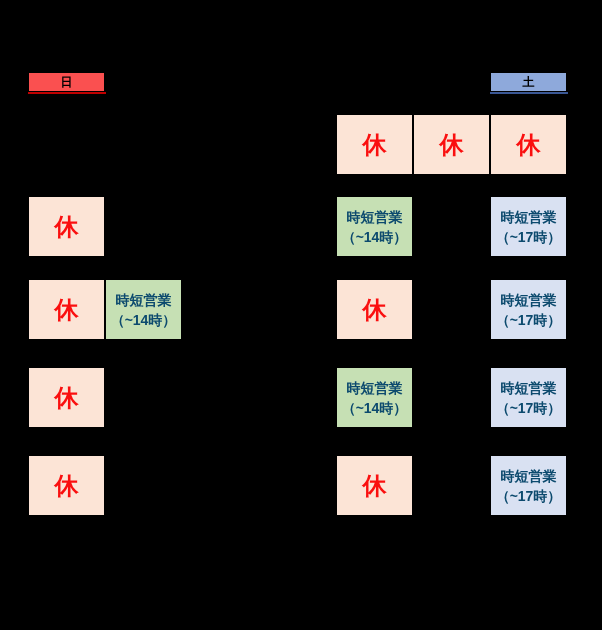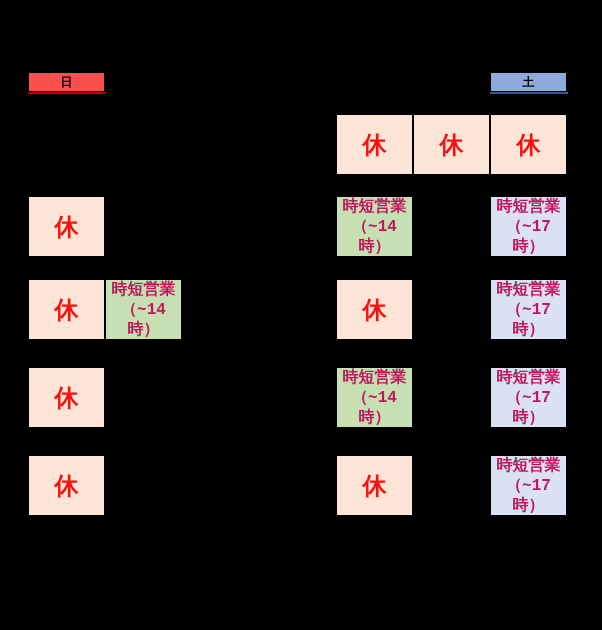--- a/index.html
+++ b/index.html
@@ -29,21 +29,21 @@
     display:flex;flex-direction:column;align-items:center;justify-content:center;
     text-align:center;
   }
   .cell.closed{
     background:#FCE4D6;color:#FA0F0F;
     font-weight:bold;font-size:24px;line-height:24px;
   }
   .cell.short14{background:#C6E0B4;}
   .cell.short17{background:#D9E1F2;}
   .cell.short14,.cell.short17{
-    color:#be185d;font-weight:bold;font-size:16px;line-height:20px;font-family:Liberation Mono, monospace;
+    color:#0c4a6e;font-weight:bold;font-size:14px;line-height:20px;
   }
 </style>
 </head>
 <body>
 
 <div class="canvas">
     <div class="hdr sunday c1">日</div>
     <div class="hdr-line sunday-line c1"></div>
     <div class="hdr saturday c7">土</div>
     <div class="hdr-line saturday-line c7"></div>

